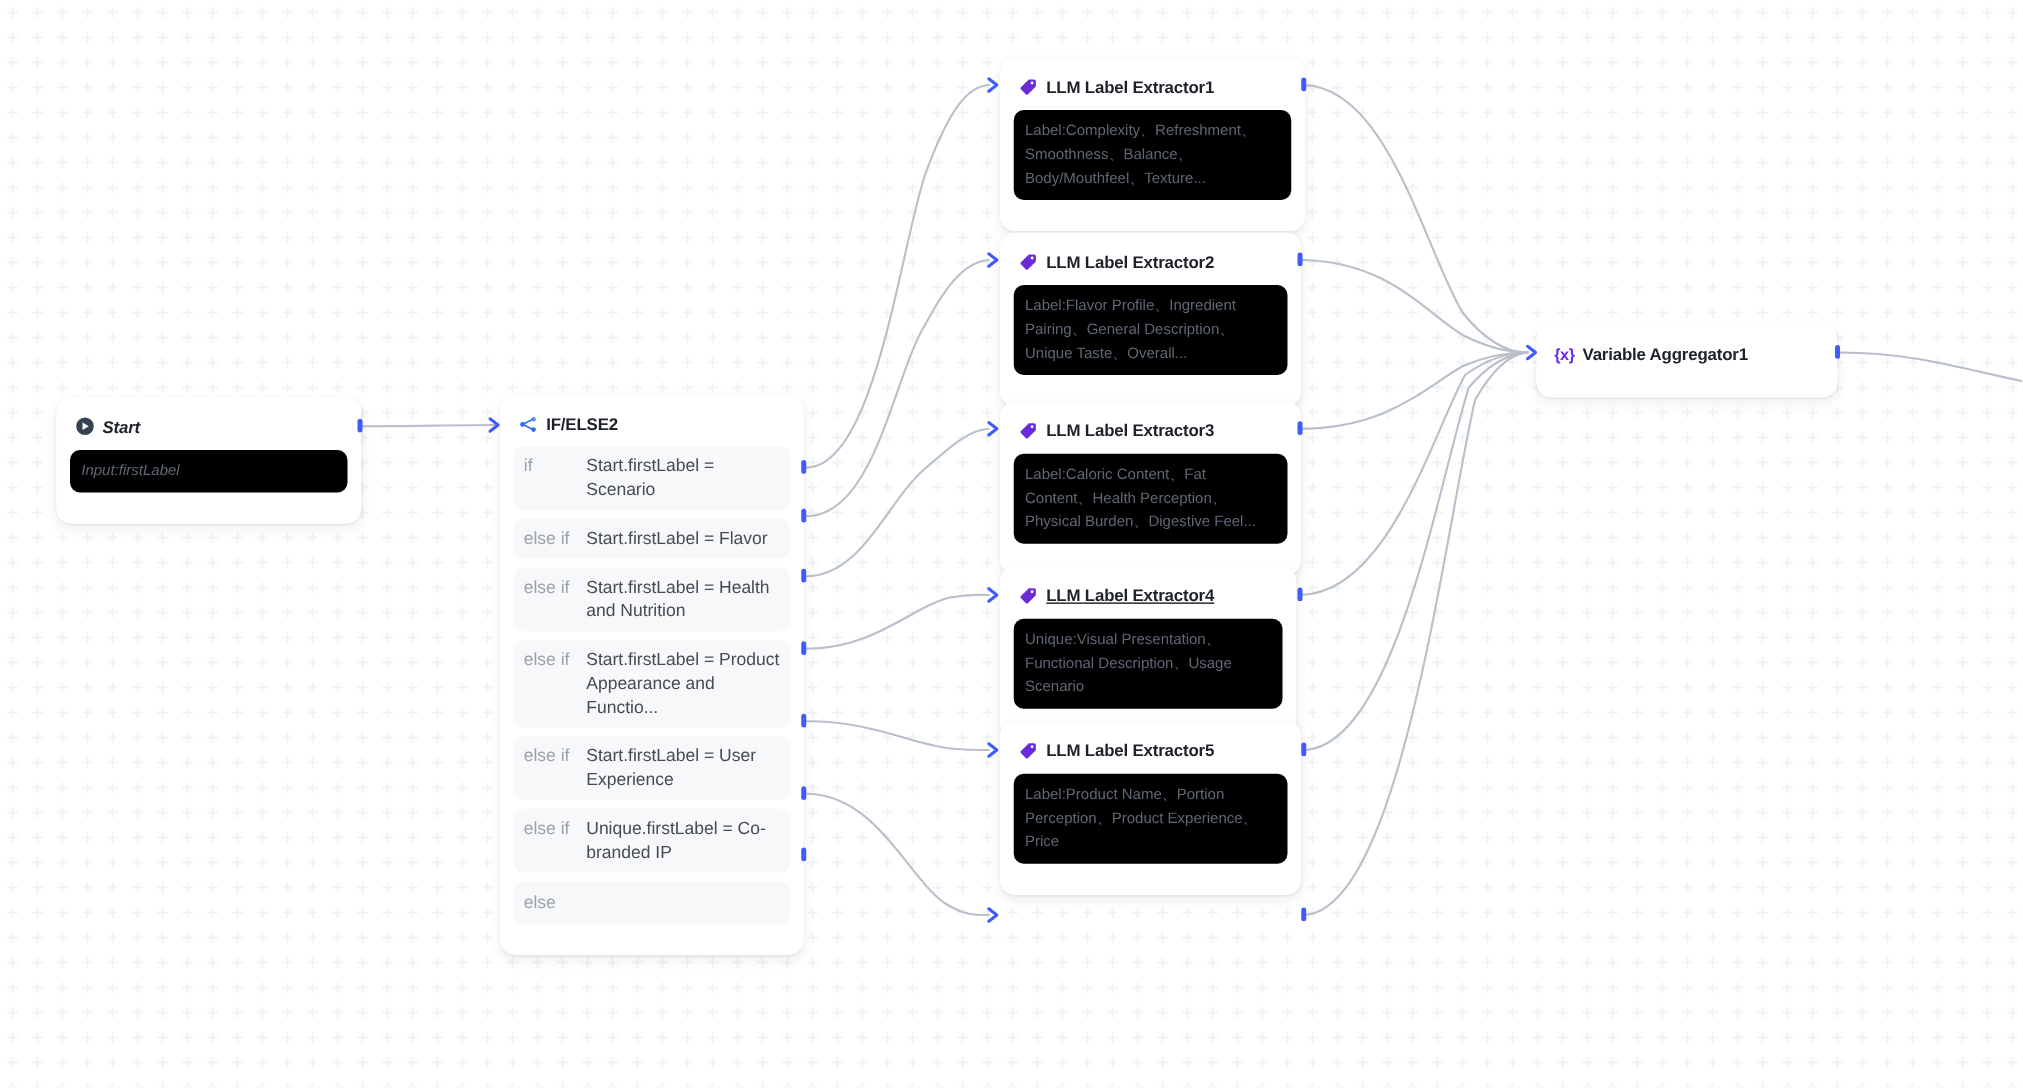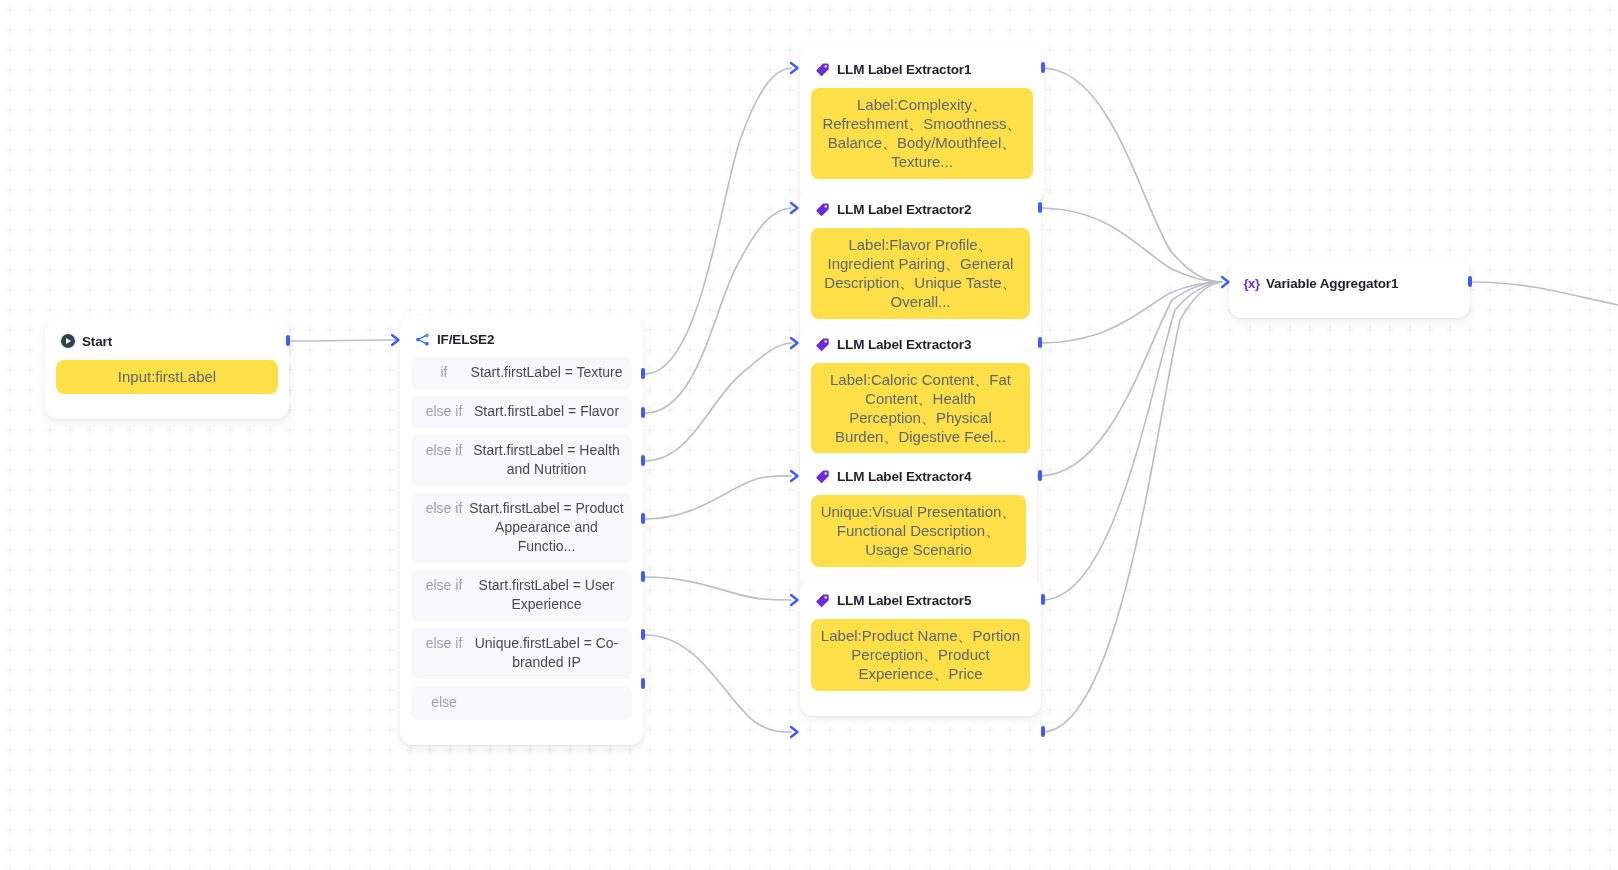--- a/index.html
+++ b/index.html
@@ -41,21 +41,20 @@
   }
 
   .node {
     position: absolute;
     background: #ffffff;
     border: 1px solid #ffffff;
     border-radius: 12px;
     box-shadow: 0 1px 2px rgba(16,24,40,0.06), 0 4px 10px rgba(16,24,40,0.07);
     z-index: 3;
     padding: 10px 10px 24px 10px;
-    text-align: center;
   }
 
   .node-header {
     display: flex;
     align-items: center;
     gap: 7px;
     padding: 2px 4px 0 4px;
     height: 22px;
   }
 
@@ -71,24 +70,24 @@
     width: 15px;
     height: 15px;
     display: inline-flex;
     align-items: center;
     justify-content: center;
     flex: none;
   }
 
   .node-desc {
     margin-top: 9px;
-    background: #fde047;
+    background: #000000;
     border-radius: 8px;
     padding: 7px 9px 8px 9px;
-    font-size: 15px;
+    font-size: 12px;
     line-height: 19px;
     color: #5f6674;
     word-break: break-word;
   }
 
   
   .ifelse-body { margin-top: 8px; display: flex; flex-direction: column; gap: 7px; }
 
   .cond-row {
     display: flex;
@@ -179,21 +178,21 @@
       <path d="M1039,208 C1110,208 1140,250 1170,268 C1190,278 1208,282 1222,282"></path>
       <path d="M1039,343 C1110,343 1140,310 1170,293 C1190,284 1208,282 1222,282"></path>
       <path d="M1039,476 C1110,476 1145,350 1172,300 C1190,287 1208,282 1222,282"></path>
       <path d="M1042,600 C1115,600 1150,390 1175,310 C1192,290 1208,283 1222,282"></path>
       <path d="M1042,732 C1120,732 1155,430 1180,320 C1196,292 1210,283 1222,282"></path>
 
       <path d="M1472,282 C1530,282 1570,295 1618,305"></path>
     </g>
   </svg>
 
-  <div class="node" style="left:45px; top:318px; width:244px;">
+  <div class="node" style="left:45px; top:318px; width:244px;font-style:italic;">
     <div class="node-header">
       <span class="node-icon">
         <span class="startdot"></span>
       </span>
       <span class="node-title">Start</span>
     </div>
     <div class="node-desc">Input:firstLabel</div>
   </div>
   <div class="h-out" style="left:286px; top:335px;"></div>
 
@@ -212,21 +211,21 @@
           <circle cx="12.6" cy="12.4" r="2" fill="#2f6bff"></circle>
           <path d="M4.8 7.2 L10.8 4.2 M4.8 8.8 L10.8 11.8" stroke="#2f6bff" stroke-width="1.4" fill="none" stroke-linecap="round"></path>
         </svg>
       </span>
       <span class="node-title">IF/ELSE2</span>
     </div>
 
     <div class="ifelse-body">
       <div class="cond-row">
         <span class="cond-key">if</span>
-        <span class="cond-val">Start.firstLabel = Texture</span>
+        <span class="cond-val">Start.firstLabel = Scenario</span>
       </div>
       <div class="cond-row">
         <span class="cond-key">else if</span>
         <span class="cond-val">Start.firstLabel = Flavor</span>
       </div>
       <div class="cond-row">
         <span class="cond-key">else if</span>
         <span class="cond-val">Start.firstLabel = Health and Nutrition</span>
       </div>
       <div class="cond-row">
@@ -311,21 +310,21 @@
     </div>
     <div class="node-desc">Label:Caloric Content、Fat Content、Health Perception、Physical Burden、Digestive Feel...</div>
   </div>
   <div class="h-out" style="left:1038px; top:337px;"></div>
 
   <div class="h-in" style="left:789px; top:469px;">
     <svg width="12" height="14" viewBox="0 0 12 14">
         <path d="M2 2 L8.5 7 L2 12" fill="none" stroke="#3f5bff" stroke-width="2.4" stroke-linecap="round" stroke-linejoin="round"></path>
       </svg>
   </div>
-  <div class="node" style="left:800px; top:453px; width:237px;">
+  <div class="node" style="left:800px; top:453px; width:237px;text-decoration:underline;">
     <div class="node-header">
       <span class="node-icon">
         <svg width="15" height="15" viewBox="0 0 16 16">
           <path d="M8.6 1.6 H13.2 A1.4 1.4 0 0 1 14.6 3 V7.6 L7.9 14.3 A1.3 1.3 0 0 1 6 14.3 L1.9 10.2 A1.3 1.3 0 0 1 1.9 8.3 Z" fill="#6c2bd9"></path>
           <circle cx="11.4" cy="4.7" r="1.25" fill="#ffffff"></circle>
         </svg>
       </span>
       <span class="node-title">LLM Label Extractor4</span>
     </div>
     <div class="node-desc">Unique:Visual Presentation、Functional Description、Usage Scenario</div>

